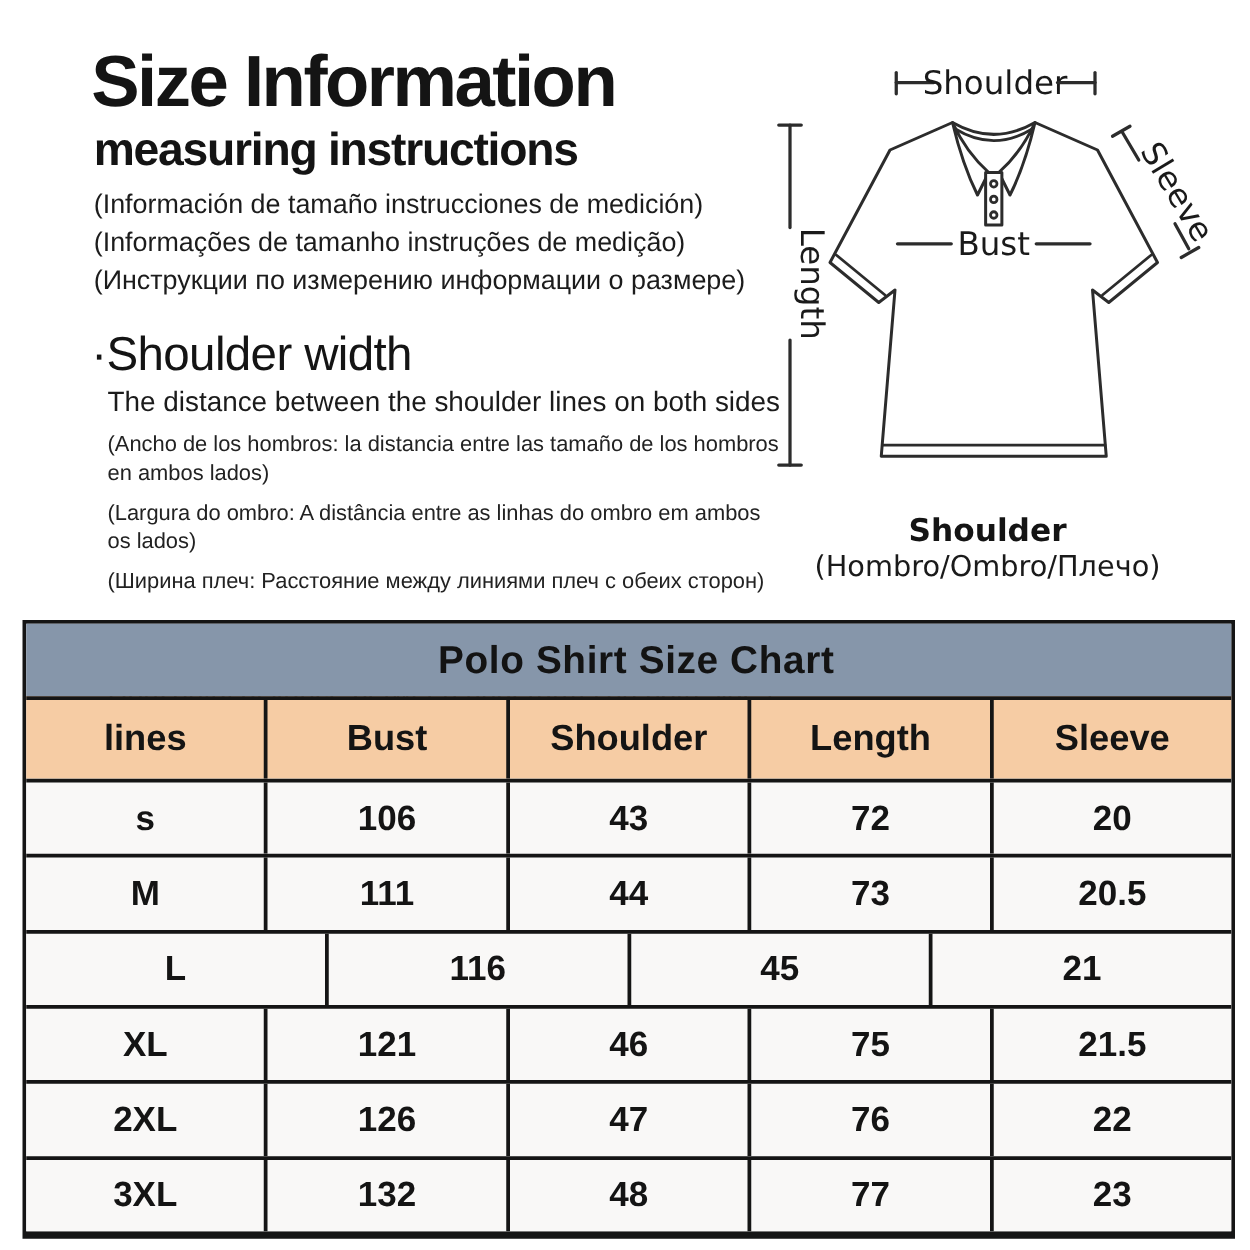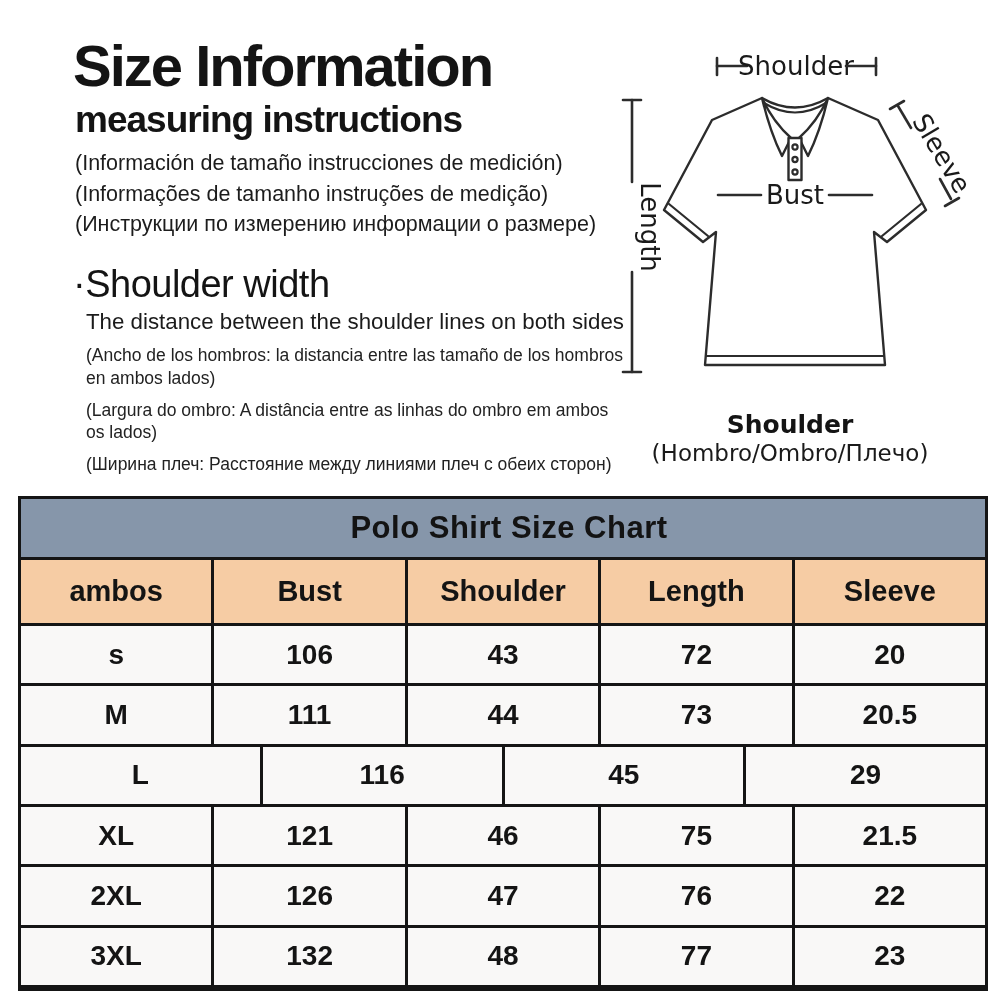--- a/index.html
+++ b/index.html
@@ -113,21 +113,21 @@
 
       <text class="diag-caption-b" x="190" y="413" text-anchor="middle">Shoulder</text>
       <text class="diag-caption" x="190" y="441" text-anchor="middle">(Hombro/Ombro/Плечо)</text>
     </svg>
   </div>
 
   <div class="size-table">
     <div class="t-title">Polo Shirt Size Chart</div>
 
     <div class="t-head">
-      <div class="t-cell">ambos</div>
+      <div class="t-cell">lines</div>
       <div class="t-cell">Bust</div>
       <div class="t-cell">Shoulder</div>
       <div class="t-cell">Length</div>
       <div class="t-cell">Sleeve</div>
     </div>
 
     <div class="t-row">
       <div class="t-cell">s</div>
       <div class="t-cell">106</div>
       <div class="t-cell">43</div>
@@ -140,21 +140,21 @@
       <div class="t-cell">111</div>
       <div class="t-cell">44</div>
       <div class="t-cell">73</div>
       <div class="t-cell">20.5</div>
     </div>
 
     <div class="t-row">
       <div class="t-cell">L</div>
       <div class="t-cell">116</div>
       <div class="t-cell">45</div>
-      <div class="t-cell">29</div>
+      <div class="t-cell">21</div>
     </div>
 
     <div class="t-row">
       <div class="t-cell">XL</div>
       <div class="t-cell">121</div>
       <div class="t-cell">46</div>
       <div class="t-cell">75</div>
       <div class="t-cell">21.5</div>
     </div>
 

